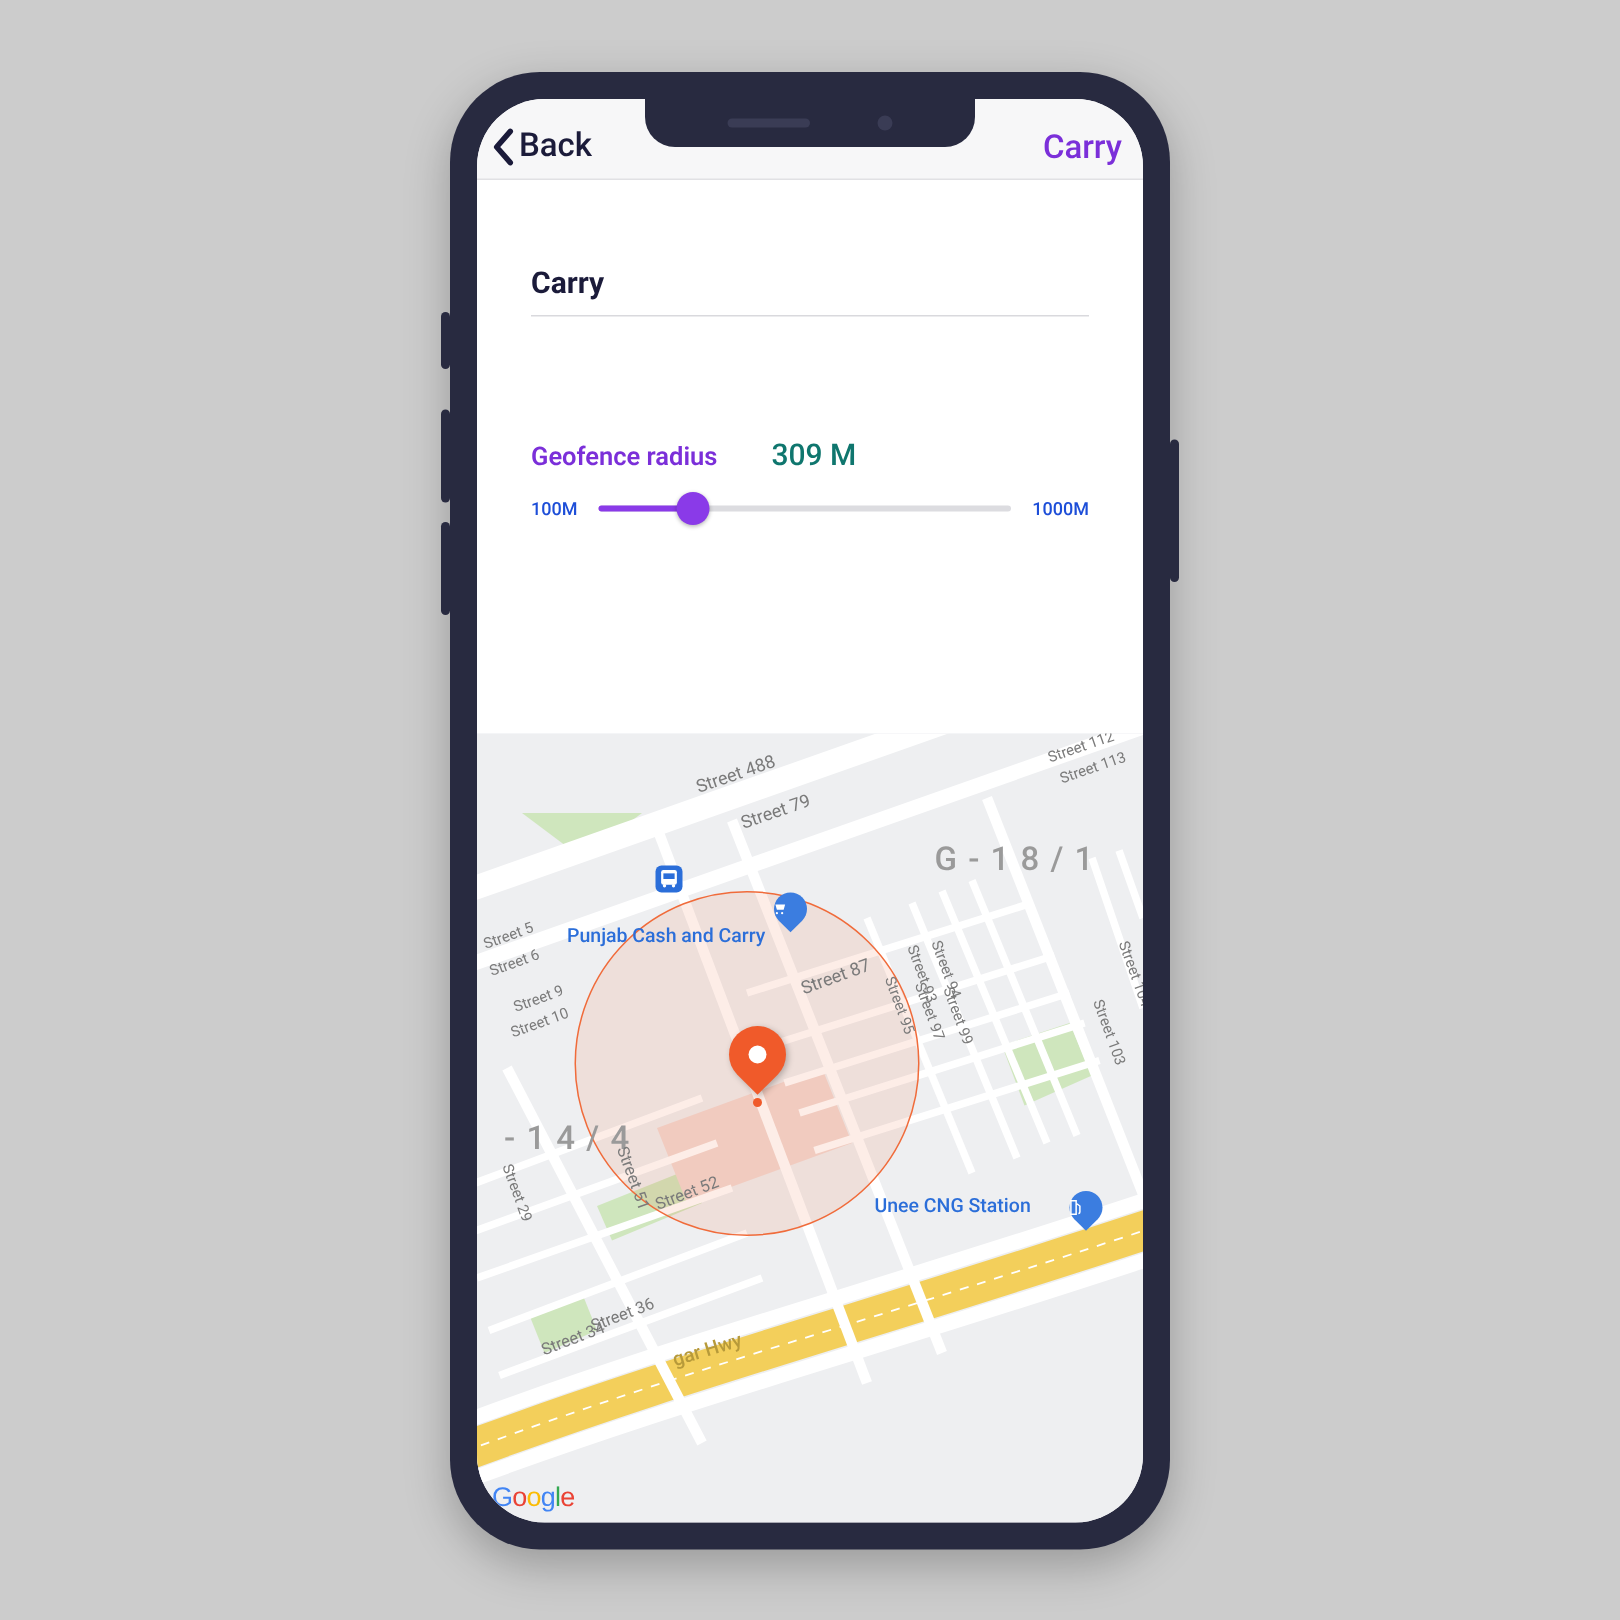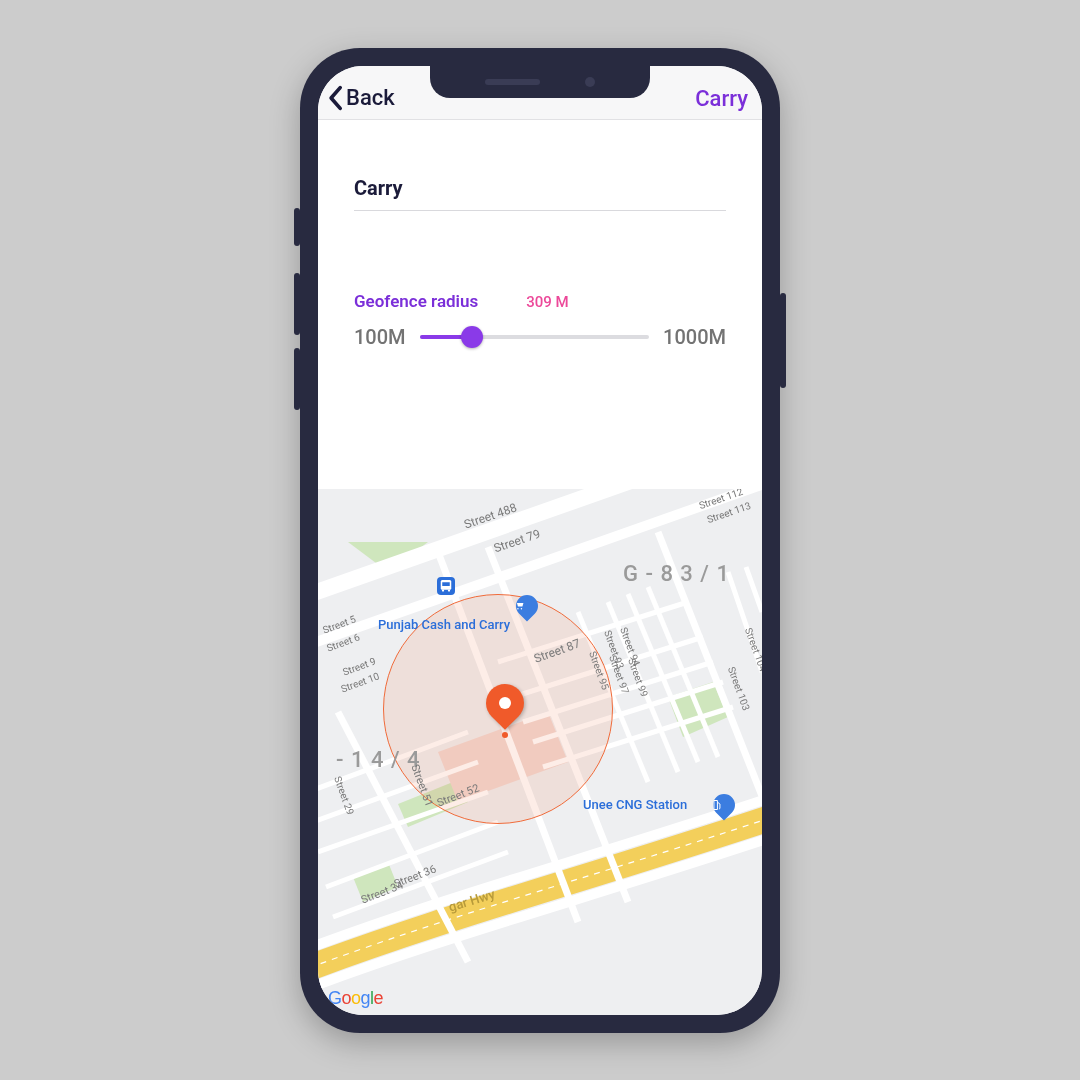--- a/index.html
+++ b/index.html
@@ -103,23 +103,23 @@
     margin-top: 80px;
     margin-bottom: 110px;
   }
   .geo-header {
     display: flex;
     align-items: baseline;
     gap: 30px;
     margin-bottom: 14px;
   }
   .geo-label { font-size: 17px; font-weight: 600; color: #7b2fd9; }
-  .geo-value { font-size: 15px; font-weight: 500; color: #ec4899; margin-left: 18px; }
+  .geo-value { font-size: 20px; font-weight: 500; color: #0f766e; margin-left: 6px; }
   .slider-row { display: flex; align-items: center; gap: 14px; }
-  .slider-min, .slider-max { font-size: 20px; font-weight: 500; color: #737373; }
+  .slider-min, .slider-max { font-size: 12px; font-weight: 500; color: #1d4ed8; }
   .slider {
     flex: 1;
     position: relative;
     height: 20px;
     display: flex;
     align-items: center;
   }
   .track { position: absolute; left: 0; right: 0; height: 4px; background: #dcdce0; border-radius: 2px; }
   .track-fill { position: absolute; left: 0; width: 23%; height: 4px; background: #8a3ae8; border-radius: 2px; }
   .thumb {
@@ -334,21 +334,21 @@
 
       <div class="bus-icon" style="left:119px; top:88px">
         <svg viewBox="0 0 24 24" width="12" height="12">
             <rect x="5" y="4" width="14" height="13" rx="2" fill="#fff"></rect>
             <rect x="7" y="7" width="10" height="5" fill="#2b6ed9"></rect>
             <circle cx="8" cy="18" r="1.5" fill="#fff"></circle>
             <circle cx="16" cy="18" r="1.5" fill="#fff"></circle>
           </svg>
       </div>
 
-      <div class="map-label area" style="left:305px; top:72px">G - 8 3 / 1</div>
+      <div class="map-label area" style="left:305px; top:72px">G - 1 8 / 1</div>
       <div class="map-label area" style="left:18px; top:258px">- 1 4 / 4</div>
       <div class="map-label blue" style="left:60px; top:128px">Punjab Cash and Carry</div>
       <div class="map-label blue" style="left:265px; top:308px">Unee CNG Station</div>
 
       <div class="map-label" style="left:145px; top:20px; transform:rotate(-19deg)">Street 488</div>
       <div class="map-label" style="left:175px; top:45px; transform:rotate(-19deg)">Street 79</div>
       <div class="map-label" style="left:215px; top:155px; transform:rotate(-20deg)">Street 87</div>
       <div class="map-label" style="left:276px; top:155px; transform:rotate(70deg); font-size:10px">Street 93</div>
       <div class="map-label" style="left:292px; top:152px; transform:rotate(70deg); font-size:10px">Street 94</div>
       <div class="map-label" style="left:261px; top:176px; transform:rotate(70deg); font-size:10px">Street 95</div>

